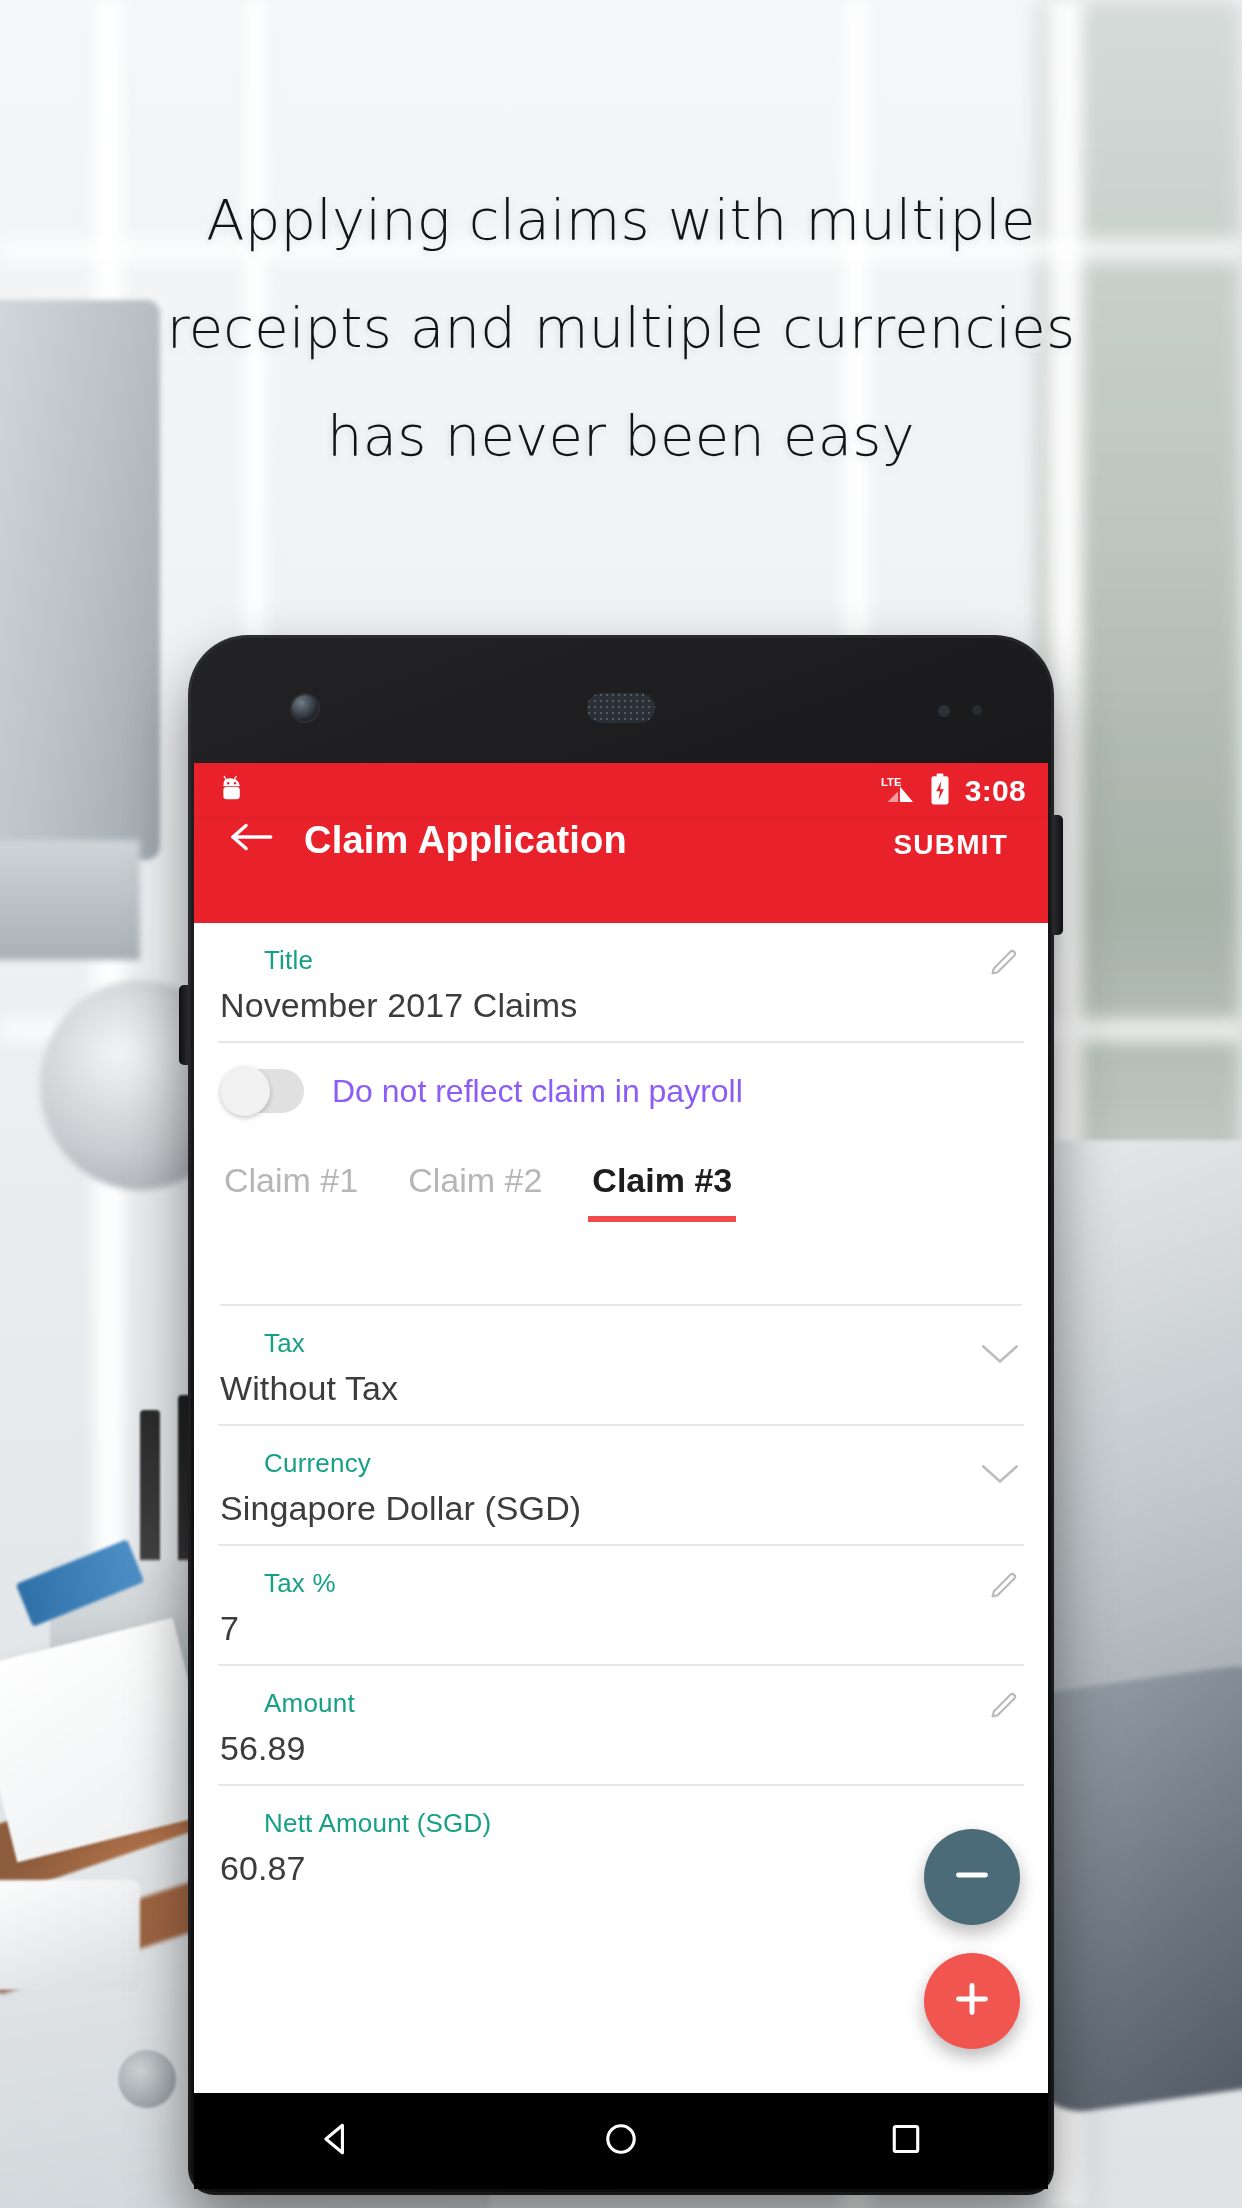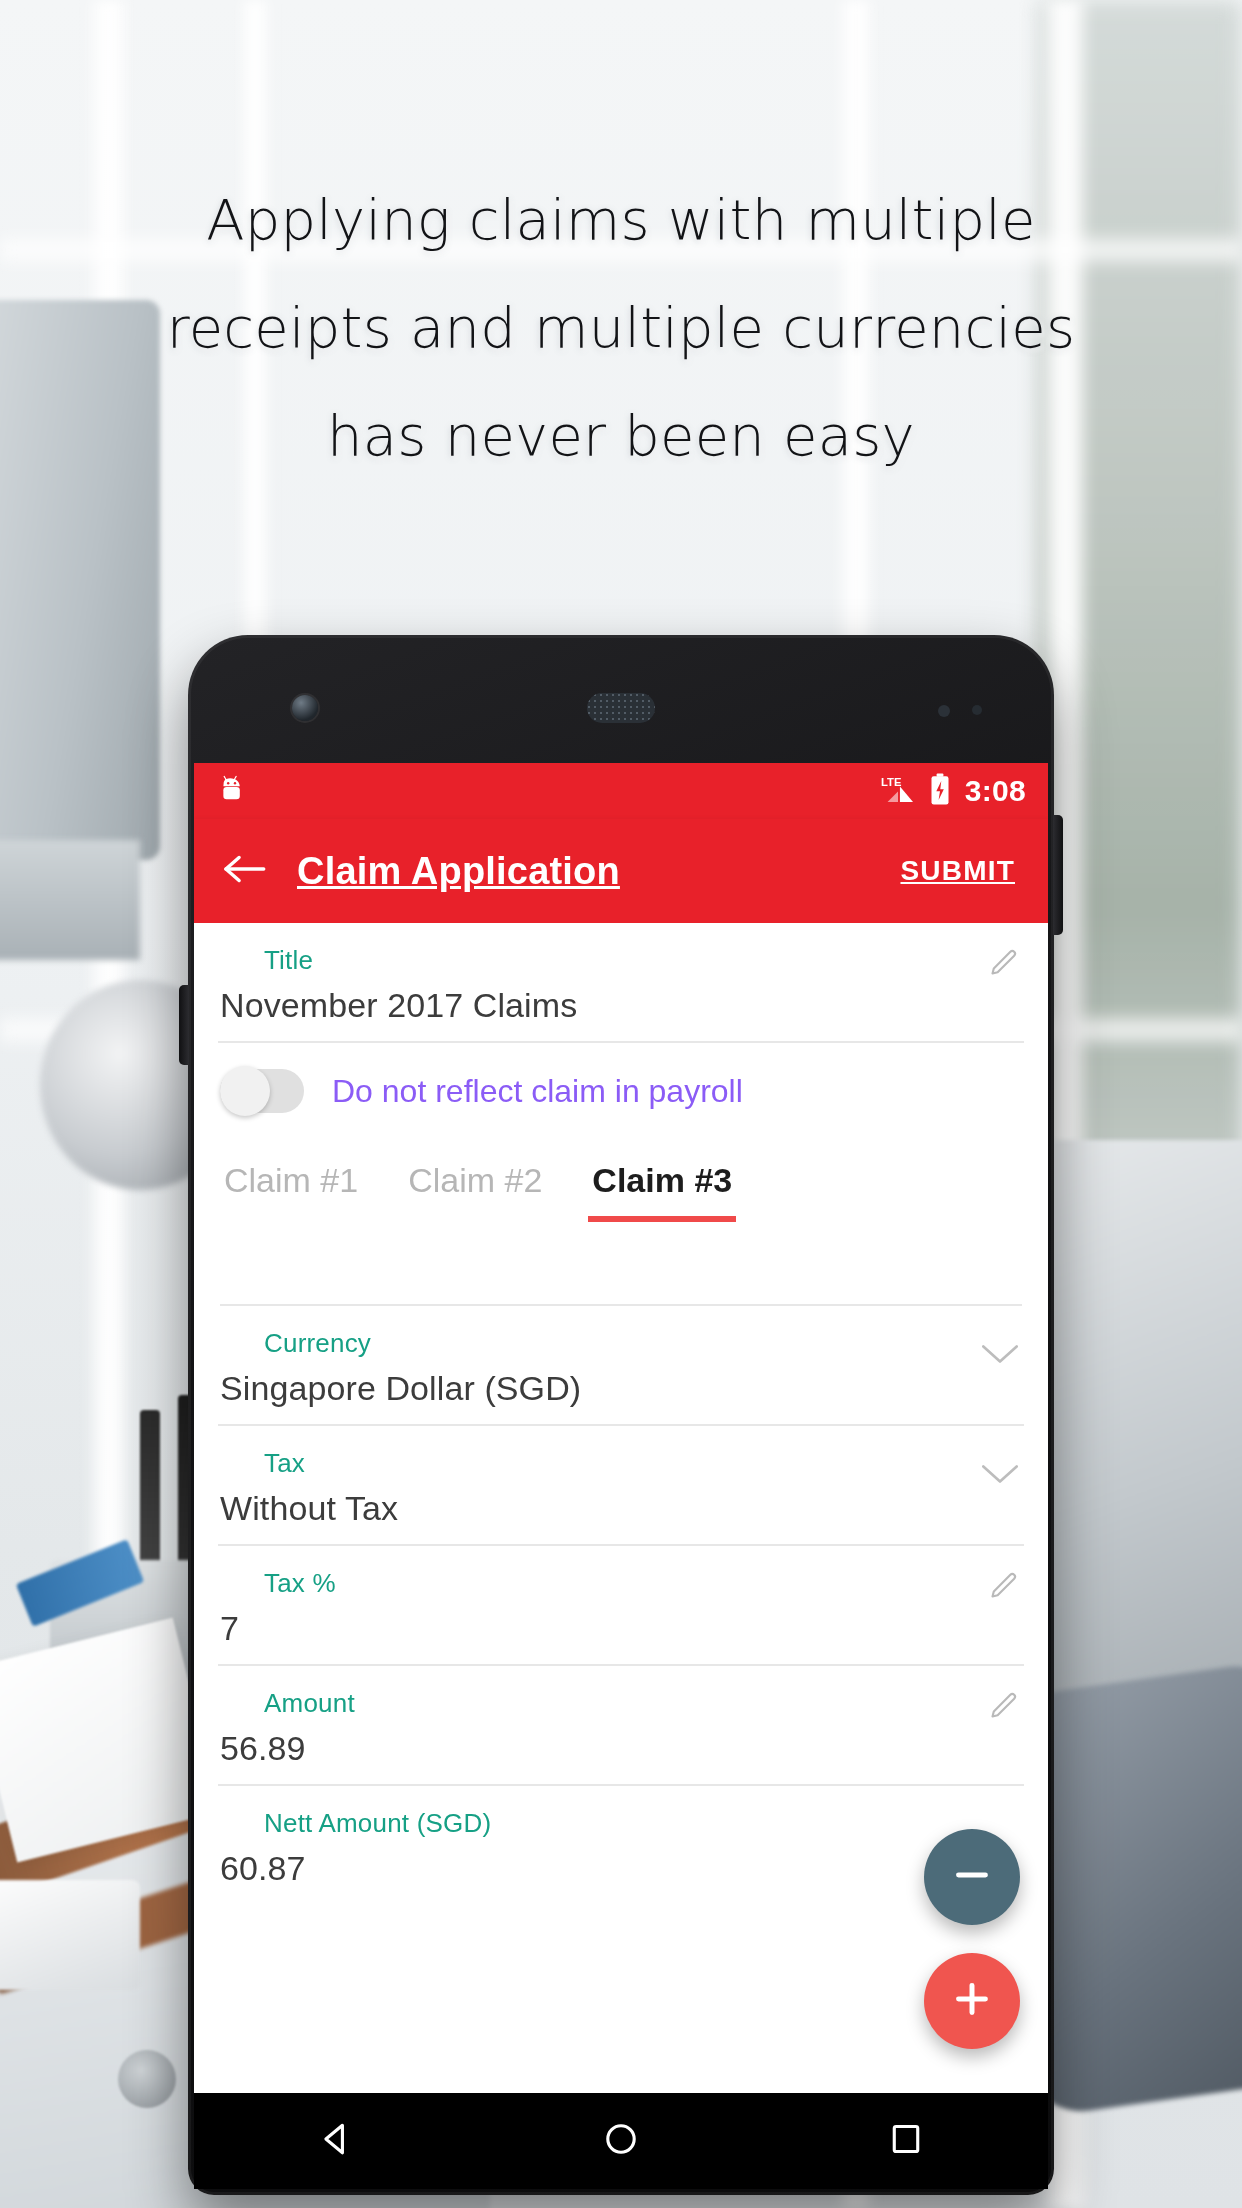--- a/index.html
+++ b/index.html
@@ -252,25 +252,23 @@
   .sb-time { font-size: 30px; font-weight: 700; letter-spacing: .3px; }
   .robot-icon { width: 34px; height: 34px; }
   .sig-icon { width: 34px; height: 32px; }
   .bat-icon { width: 22px; height: 34px; }
 
   
   .appbar {
     height: 104px;
     background: #e8212a;
     display: flex;
-    align-items: center;
-    padding: 0 27px;
+    padding: 0 34px;
     color: #fff;
     box-shadow: 0 2px 6px rgba(0,0,0,.12);
-    text-decoration: underline;
   }
   .back-arrow { width: 46px; height: 36px; flex: 0 0 auto; }
   .appbar-title {
     margin-left: 30px;
     font-size: 38px;
     font-weight: 700;
     letter-spacing: .2px;
   }
   .submit-btn {
     margin-left: auto;
@@ -506,32 +504,32 @@
         </div>
 
         <div class="tabs">
           <span class="tab">Claim #1</span>
           <span class="tab">Claim #2</span>
           <span class="tab active">Claim #3</span>
         </div>
         <div class="tab-spacer"></div>
 
         <div class="field">
-          <div class="field-label">Currency</div>
-          <div class="field-value">Singapore Dollar (SGD)</div>
+          <div class="field-label">Tax</div>
+          <div class="field-value">Without Tax</div>
           <span class="field-icon">
             <svg class="chevron" viewBox="0 0 24 14" fill="none" stroke="#bdbdbd" stroke-width="1.6" stroke-linecap="round" stroke-linejoin="round">
               <path d="M2 2.5 12 11.5 22 2.5"></path>
             </svg>
           </span>
         </div>
 
         <div class="field">
-          <div class="field-label">Tax</div>
-          <div class="field-value">Without Tax</div>
+          <div class="field-label">Currency</div>
+          <div class="field-value">Singapore Dollar (SGD)</div>
           <span class="field-icon">
             <svg class="chevron" viewBox="0 0 24 14" fill="none" stroke="#bdbdbd" stroke-width="1.6" stroke-linecap="round" stroke-linejoin="round">
               <path d="M2 2.5 12 11.5 22 2.5"></path>
             </svg>
           </span>
         </div>
 
         <div class="field">
           <div class="field-label">Tax %</div>
           <div class="field-value">7</div>

